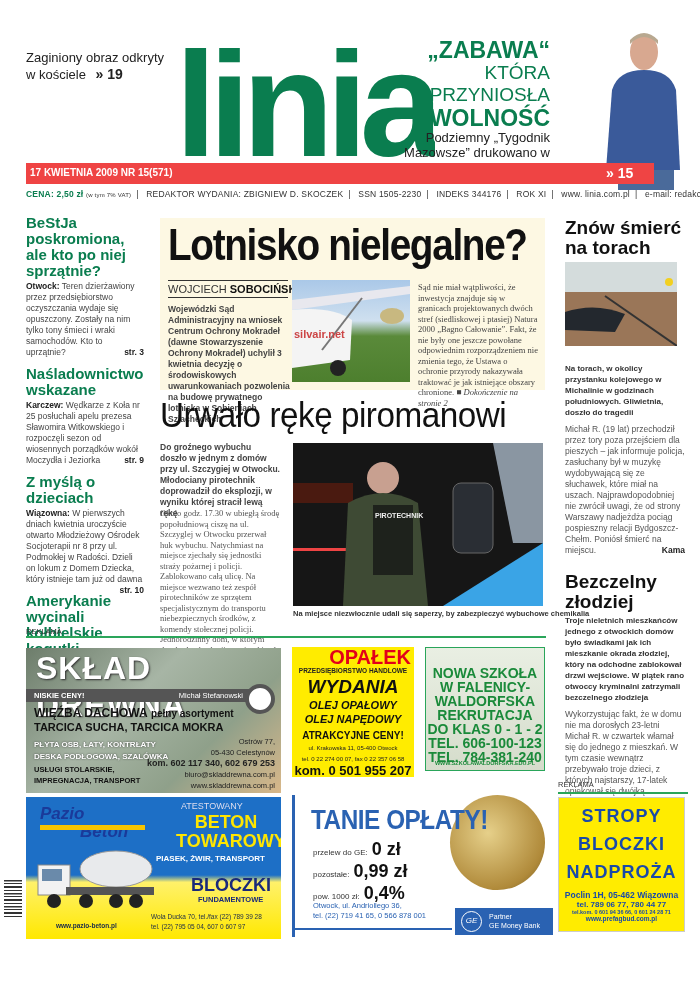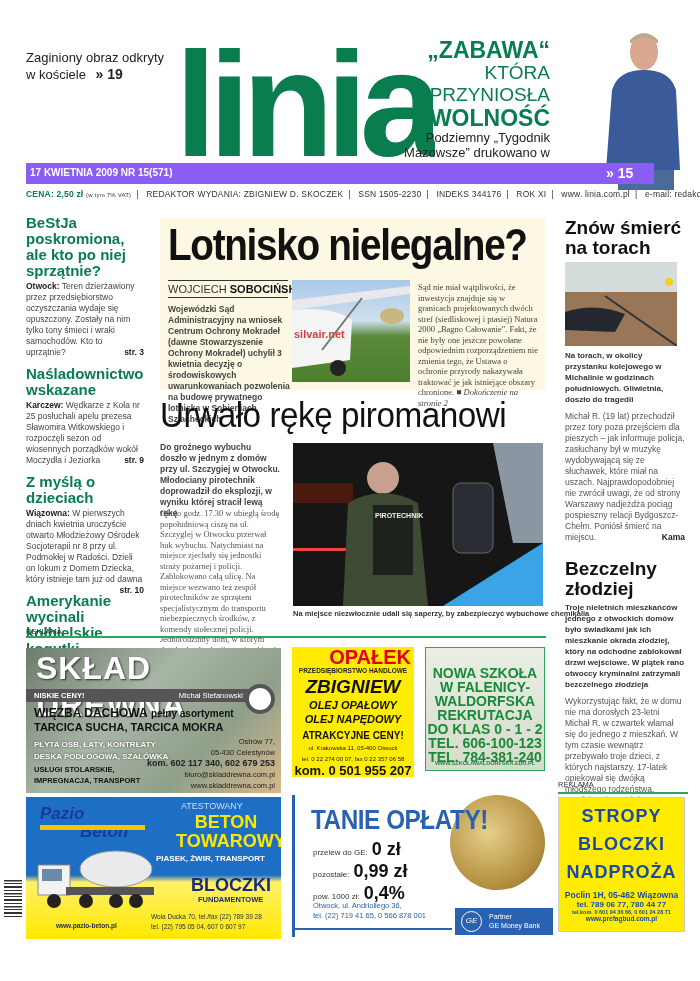--- a/index.html
+++ b/index.html
@@ -4,21 +4,21 @@
 <style>
 *{box-sizing:border-box;margin:0;padding:0}
 body{width:700px;height:981px;background:#fff;font-family:"Liberation Sans",sans-serif;color:#222;position:relative;overflow:hidden}
 .abs{position:absolute}
 
 #left-teaser{left:26px;top:48px;width:140px}
 #left-teaser .h{font-weight:bold;font-size:21px;line-height:22px;color:#0a7d4f;letter-spacing:-0.5px}
 #left-teaser .sub{font-size:13px;line-height:16px;color:#222;margin-top:2px}
 #left-teaser .pg{font-weight:bold;font-size:14px;margin-left:6px}
 #logo{left:175px;top:48px;font-family:"Liberation Sans",sans-serif;font-weight:bold;font-size:150px;line-height:112px;color:#0a7d4f;letter-spacing:-8px;height:112px;overflow:hidden}
-#band{left:26px;top:163px;width:628px;height:21px;background:#8b5cf6}
+#band{left:26px;top:163px;width:628px;height:21px;background:#ef4444}
 #band .date{position:absolute;left:4px;top:4px;font-size:10px;font-weight:bold;color:#fff}
 #band .otw{position:absolute;left:175px;top:0;font-size:17px;font-weight:bold;color:#fff;letter-spacing:33px;line-height:21px}
 #band .pg{position:absolute;left:580px;top:2px;color:#fff;font-weight:bold;font-size:14px}
 #meta{left:26px;top:189px;width:660px;font-size:8.5px;color:#333;white-space:nowrap;letter-spacing:0.2px}
 #meta .price{color:#0a7d4f;font-weight:bold}
 #meta .sep{margin:0 5px}
 #right-teaser{left:400px;top:38px;width:150px;text-align:right}
 #right-teaser .q{font-weight:bold;font-size:23px;color:#0a7d4f;line-height:24px}
 #right-teaser .k{font-size:19px;color:#0a7d4f;line-height:22px}
 #right-teaser .w{font-weight:bold;font-size:23px;color:#0a7d4f;line-height:24px}
@@ -44,21 +44,21 @@
 #second{left:160px;top:395px;width:390px;height:230px}
 #second .title{position:absolute;left:0;top:0;font-size:35px;color:#111;white-space:nowrap;letter-spacing:-0.5px;transform:scaleX(0.95);transform-origin:left top}
 #second .intro{position:absolute;left:0;top:47px;width:120px;font-size:8.5px;line-height:11px;font-weight:bold;color:#444}
 #second .body{position:absolute;left:0;top:113px;width:120px;font-family:"Liberation Serif",serif;font-size:8.5px;line-height:10.5px;color:#555}
 #second .photo{position:absolute;left:133px;top:48px;width:250px;height:163px;background:radial-gradient(circle at 30% 40%,#5a2a1a 0,#1a1a1a 40%),#111;overflow:hidden}
 #second .caption{position:absolute;left:133px;top:214px;font-size:7.5px;font-weight:bold;color:#333;white-space:nowrap}
 
 #rightcol{left:565px;top:218px;width:120px}
 #rightcol .h{font-weight:bold;font-size:19px;line-height:20px;color:#111}
 #rightcol .photo{width:112px;height:84px;margin-top:4px;background:linear-gradient(#cfd8d8 0%,#cfd8d8 30%,#a8886a 45%,#8a6a50 100%);position:relative}
-#rightcol .cap{font-size:8px;line-height:11px;font-weight:bold;color:#333;margin-top:4px}
+#rightcol .cap{font-size:8px;line-height:11px;font-weight:bold;color:#333;margin-top:17px}
 #rightcol .b{font-size:8.5px;line-height:11px;color:#555;margin-top:6px}
 #rightcol .b .sig{float:right;font-weight:bold;color:#222}
 #rightcol .cont{font-style:italic;text-align:right;margin-top:2px}
 
 .reklama{font-size:7.5px;color:#333}
 .greenline{height:2px;background:#2aa55a}
 #rek1{left:26px;top:627px;width:255px}
 #ad-drewna{left:26px;top:648px;width:255px;height:145px;background:linear-gradient(135deg,#6d7d6b,#a7b5a5 40%,#8fa08a 70%,#d9b88a);overflow:hidden}
 #ad-drewna .t{position:absolute;left:10px;top:2px;font-size:32px;font-weight:bold;color:#fff;letter-spacing:1px;text-shadow:1px 1px 2px #333}
 #ad-drewna .bar{position:absolute;left:0;top:41px;width:225px;height:13px;background:#555;color:#fff;font-size:7.5px;font-weight:bold;padding:2px 8px}
@@ -271,21 +271,21 @@
     <div>05-430 Celestynów</div>
     <div class="kom">kom. 602 117 340, 602 679 253</div>
     <div>biuro@skladdrewna.com.pl</div>
     <div>www.skladdrewna.com.pl</div>
   </div>
 </div>
 
 <div id="ad-opalek" class="abs">
   <div class="t">OPAŁEK</div>
   <div class="s">PRZEDSIĘBIORSTWO HANDLOWE</div>
-  <div class="o">ZBIGNIEW</div>
+  <div class="o">WYDANIA</div>
   <div class="p">OLEJ OPAŁOWY</div>
   <div class="p">OLEJ NAPĘDOWY</div>
   <div class="a">ATRAKCYJNE CENY!</div>
   <div class="addr">ul. Krakowska 11, 05-400 Otwock</div>
   <div class="addr">tel. 0 22 274 00 07, fax 0 22 357 06 58</div>
   <div class="kom">kom. 0 501 955 207</div>
 </div>
 
 <div id="ad-szkola" class="abs">
   <div style="height:18px"></div>

